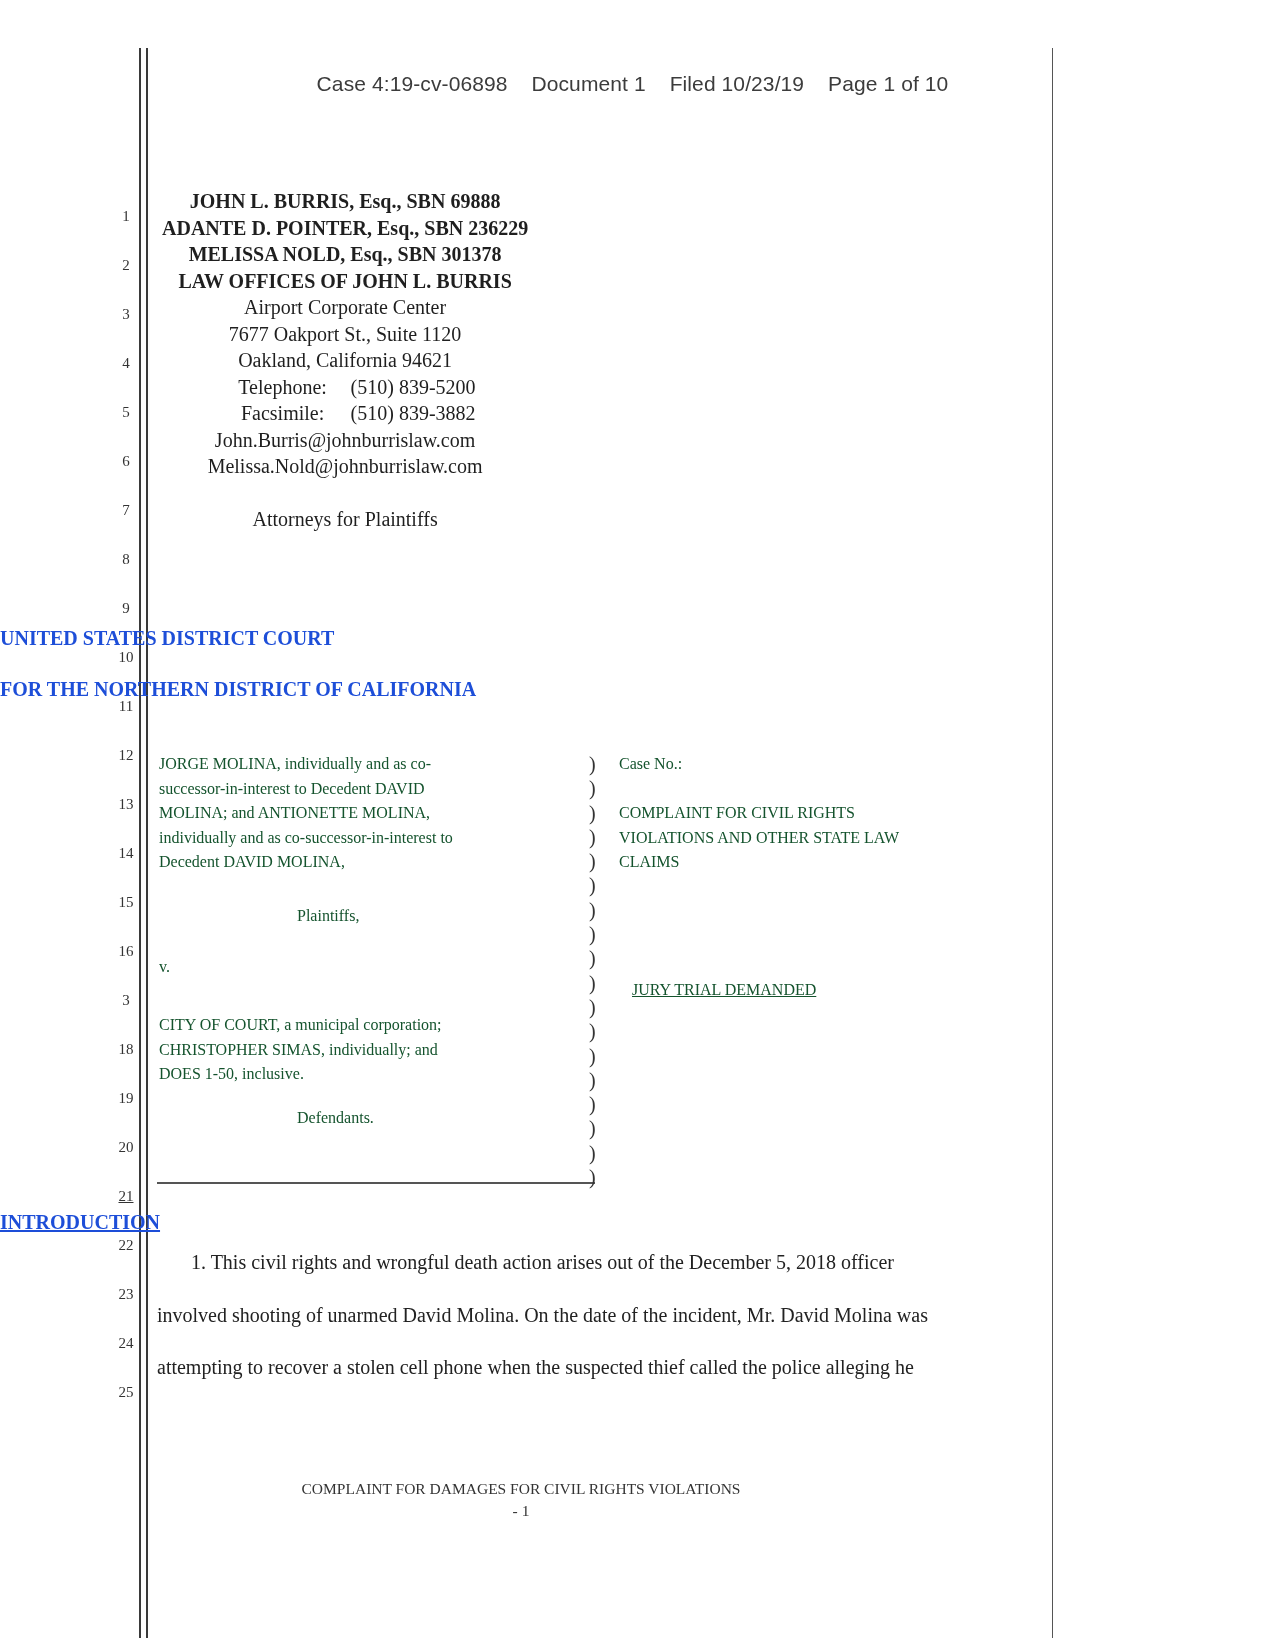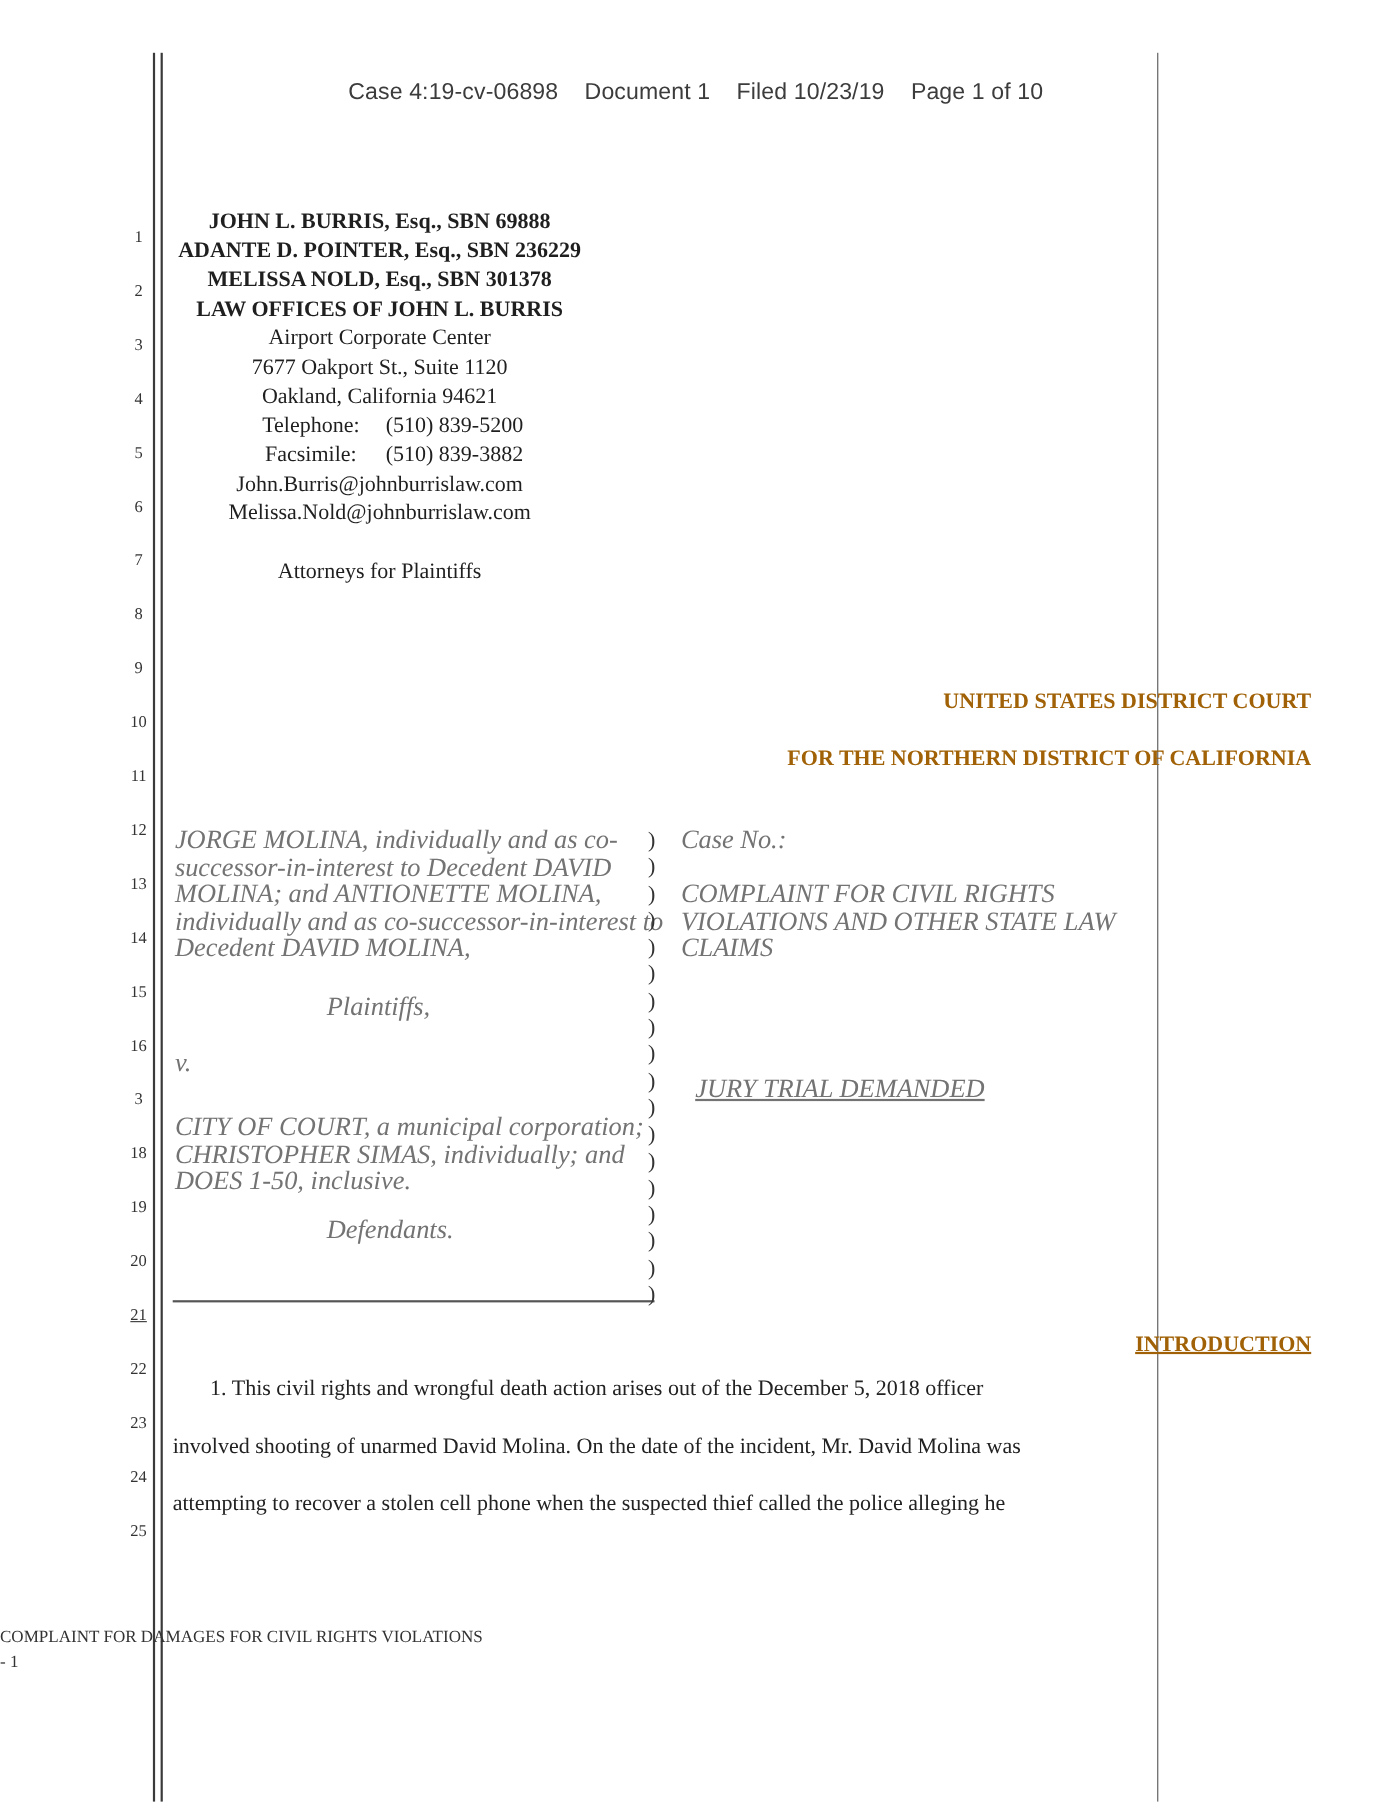--- a/index.html
+++ b/index.html
@@ -7,26 +7,26 @@
     .page { position: absolute; left: 0; top: 0; width: 1265px; height: 1638px; background: #fff; }
     .rule { position: absolute; background: #3a3a3a; width: 1.6px; }
     .serif { font-family: "Liberation Serif", "DejaVu Serif", serif; }
     .sans { font-family: "Liberation Sans", "DejaVu Sans", sans-serif; }
     .abs { position: absolute; white-space: nowrap; }
     .header { left: 0; width: 1265px; top: 72px; text-align: center; font-size: 21px; color: #3c3c3c; letter-spacing: 0.1px; }
     .header span { margin: 0 9px; }
     .ln { position: absolute; left: 108px; width: 36px; text-align: center; font-size: 15px; color: #333; }
     .atty { left: 162px; font-size: 20px; line-height: 26.5px; color: #1f1f1f; text-align: center; }
     .atty .b { font-weight: bold; }
-    .court { left: 0; width: 1192px; text-align: right; font-weight: bold; font-size: 20px; color: #a16207; }
-    .cap { font-size: 24px; line-height: 24.5px; color: #737373; font-style: italic; }
+    .court { left: 0; width: 1192px; text-align: left; font-weight: bold; font-size: 20px; color: #1d4ed8; }
+    .cap { font-size: 16px; line-height: 24.5px; color: #14532d; }
     .paren { font-size: 20px; line-height: 24.3px; color: #333; }
     .u { text-decoration: underline; }
     .body-text { font-size: 20px; color: #222; }
-    .footer { left: 0; width: 1042px; text-align: left; font-size: 15.5px; color: #333; }
+    .footer { left: 0; width: 1042px; text-align: center; font-size: 15.5px; color: #333; }
     .capline { position: absolute; left: 157px; top: 1182px; width: 438px; height: 1.5px; background: #555; }
   </style>
 </head>
 <body>
 
 <div class="page">
 
   <div class="rule" style="left:139px; top:48px; height:1590px;"></div>
   <div class="rule" style="left:146px; top:48px; height:1590px;"></div>
   <div class="rule" style="left:1052px; top:48px; height:1590px; width:1.4px; background:#555;"></div>

